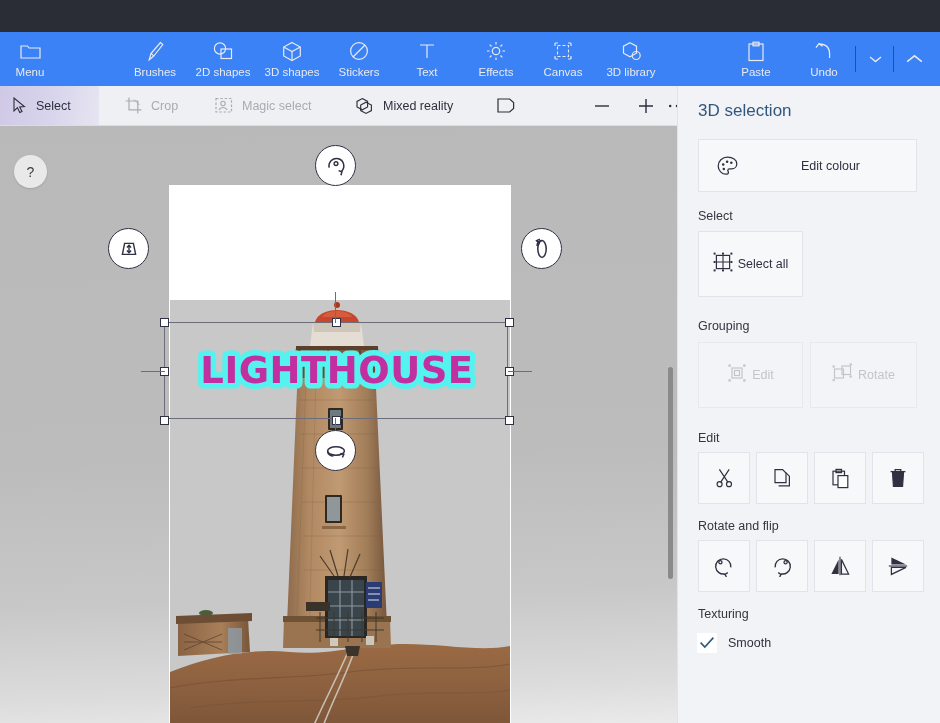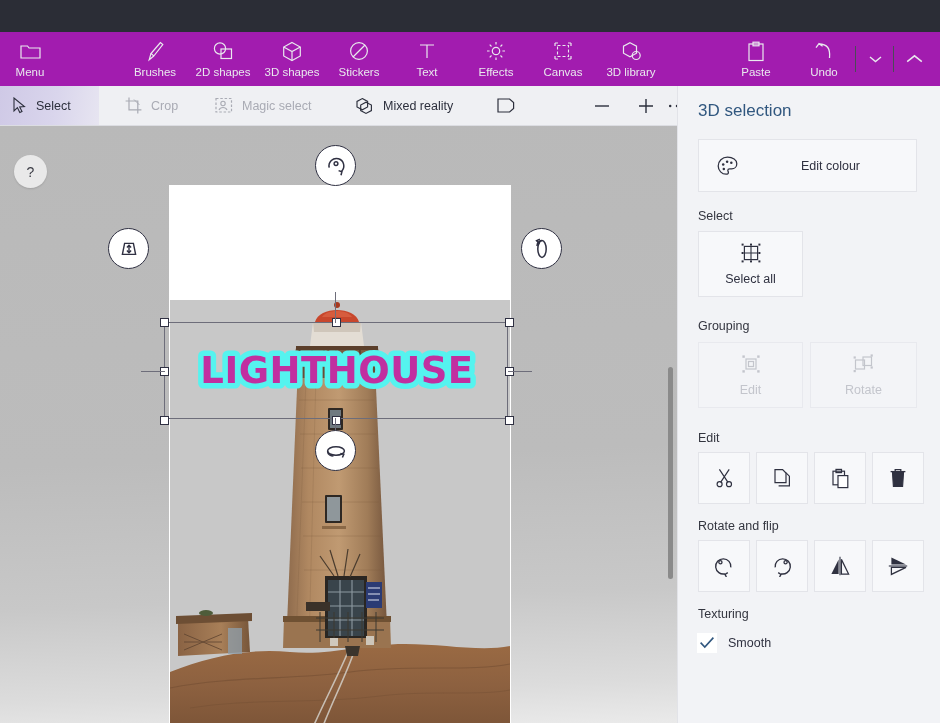--- a/index.html
+++ b/index.html
@@ -26,21 +26,21 @@
     display: flex; align-items: center; justify-content: center;
   }
   .win-btn svg { display: block; }
   #btn-min { right: 92px; }
   #btn-max { right: 46px; }
   #btn-close { right: 0; }
 
   
   .ribbon {
     position: absolute; left: 0; top: 32px; width: 940px; height: 54px;
-    background: #a21caf;
+    background: #3b82f6;
   }
   .rb-item {
     position: absolute; top: 2px; height: 50px;
     display: flex; flex-direction: column; align-items: center;
     justify-content: flex-start; padding-top: 5px;
     color: #e9e9ee; font-size: 11.5px; white-space: nowrap;
   }
   .rb-item .rb-ico { height: 24px; display:flex; align-items:center; justify-content:center; }
   .rb-item .rb-lab { margin-top: 3px; }
   .rb-sep {
@@ -154,21 +154,21 @@
     position: absolute; left: 20px;
     font-size: 12.5px; color: #33353f;
   }
   .pbtn {
     position: absolute;
     background: #f7f8fa; border: 1px solid #e3e4e9;
     display: flex; align-items: center; justify-content: center;
     color: #2f3140;
   }
   .pbtn.wide { flex-direction: row; gap: 0; }
-  .pbtn.stack { flex-direction: column; gap: 5px; }
+  .pbtn.stack { flex-direction: row; gap: 5px; }
   .pbtn .plabel { font-size: 12.5px; }
   .pbtn.disabled { color: #c3c5cc; background:#f3f4f7; border-color:#e8e9ee; }
   .check-row {
     position: absolute; left: 697px; display: flex; align-items: center; gap: 11px;
   }
   .checkbox {
     width: 20px; height: 20px; background: #ffffff;
     display: flex; align-items: center; justify-content: center;
   }
   .check-lab { font-size: 12.5px; color: #2f3140; }

